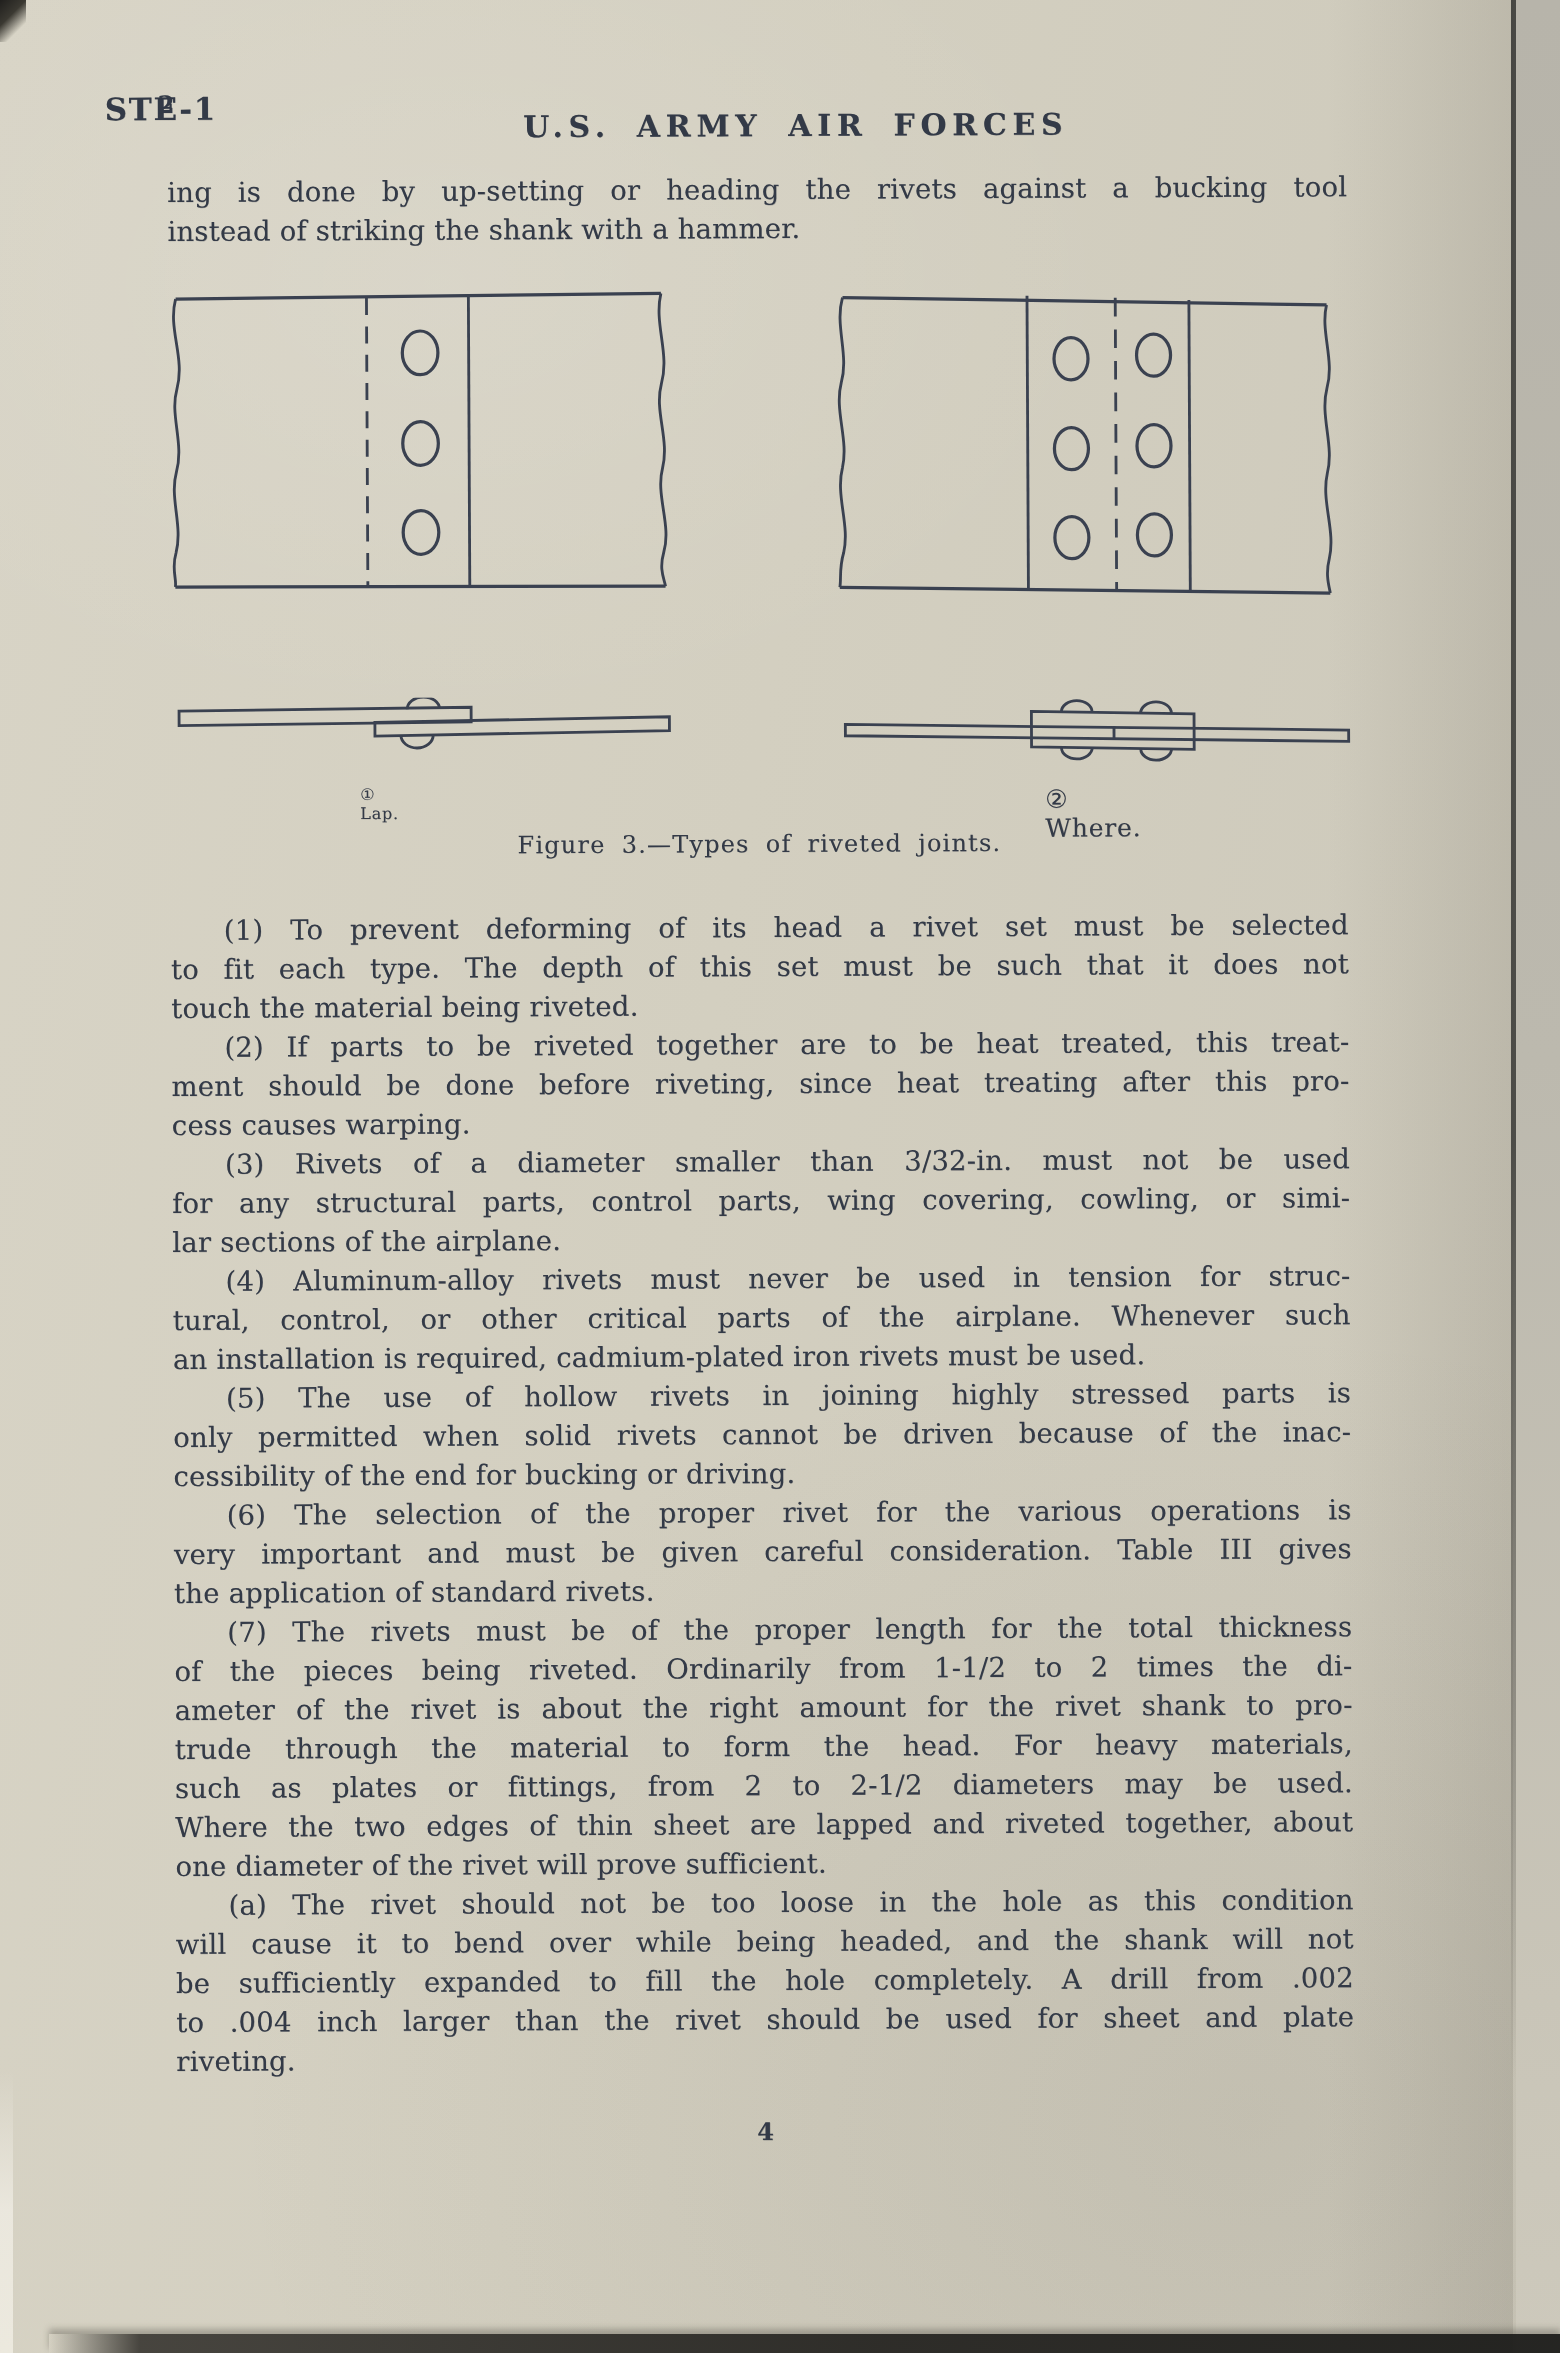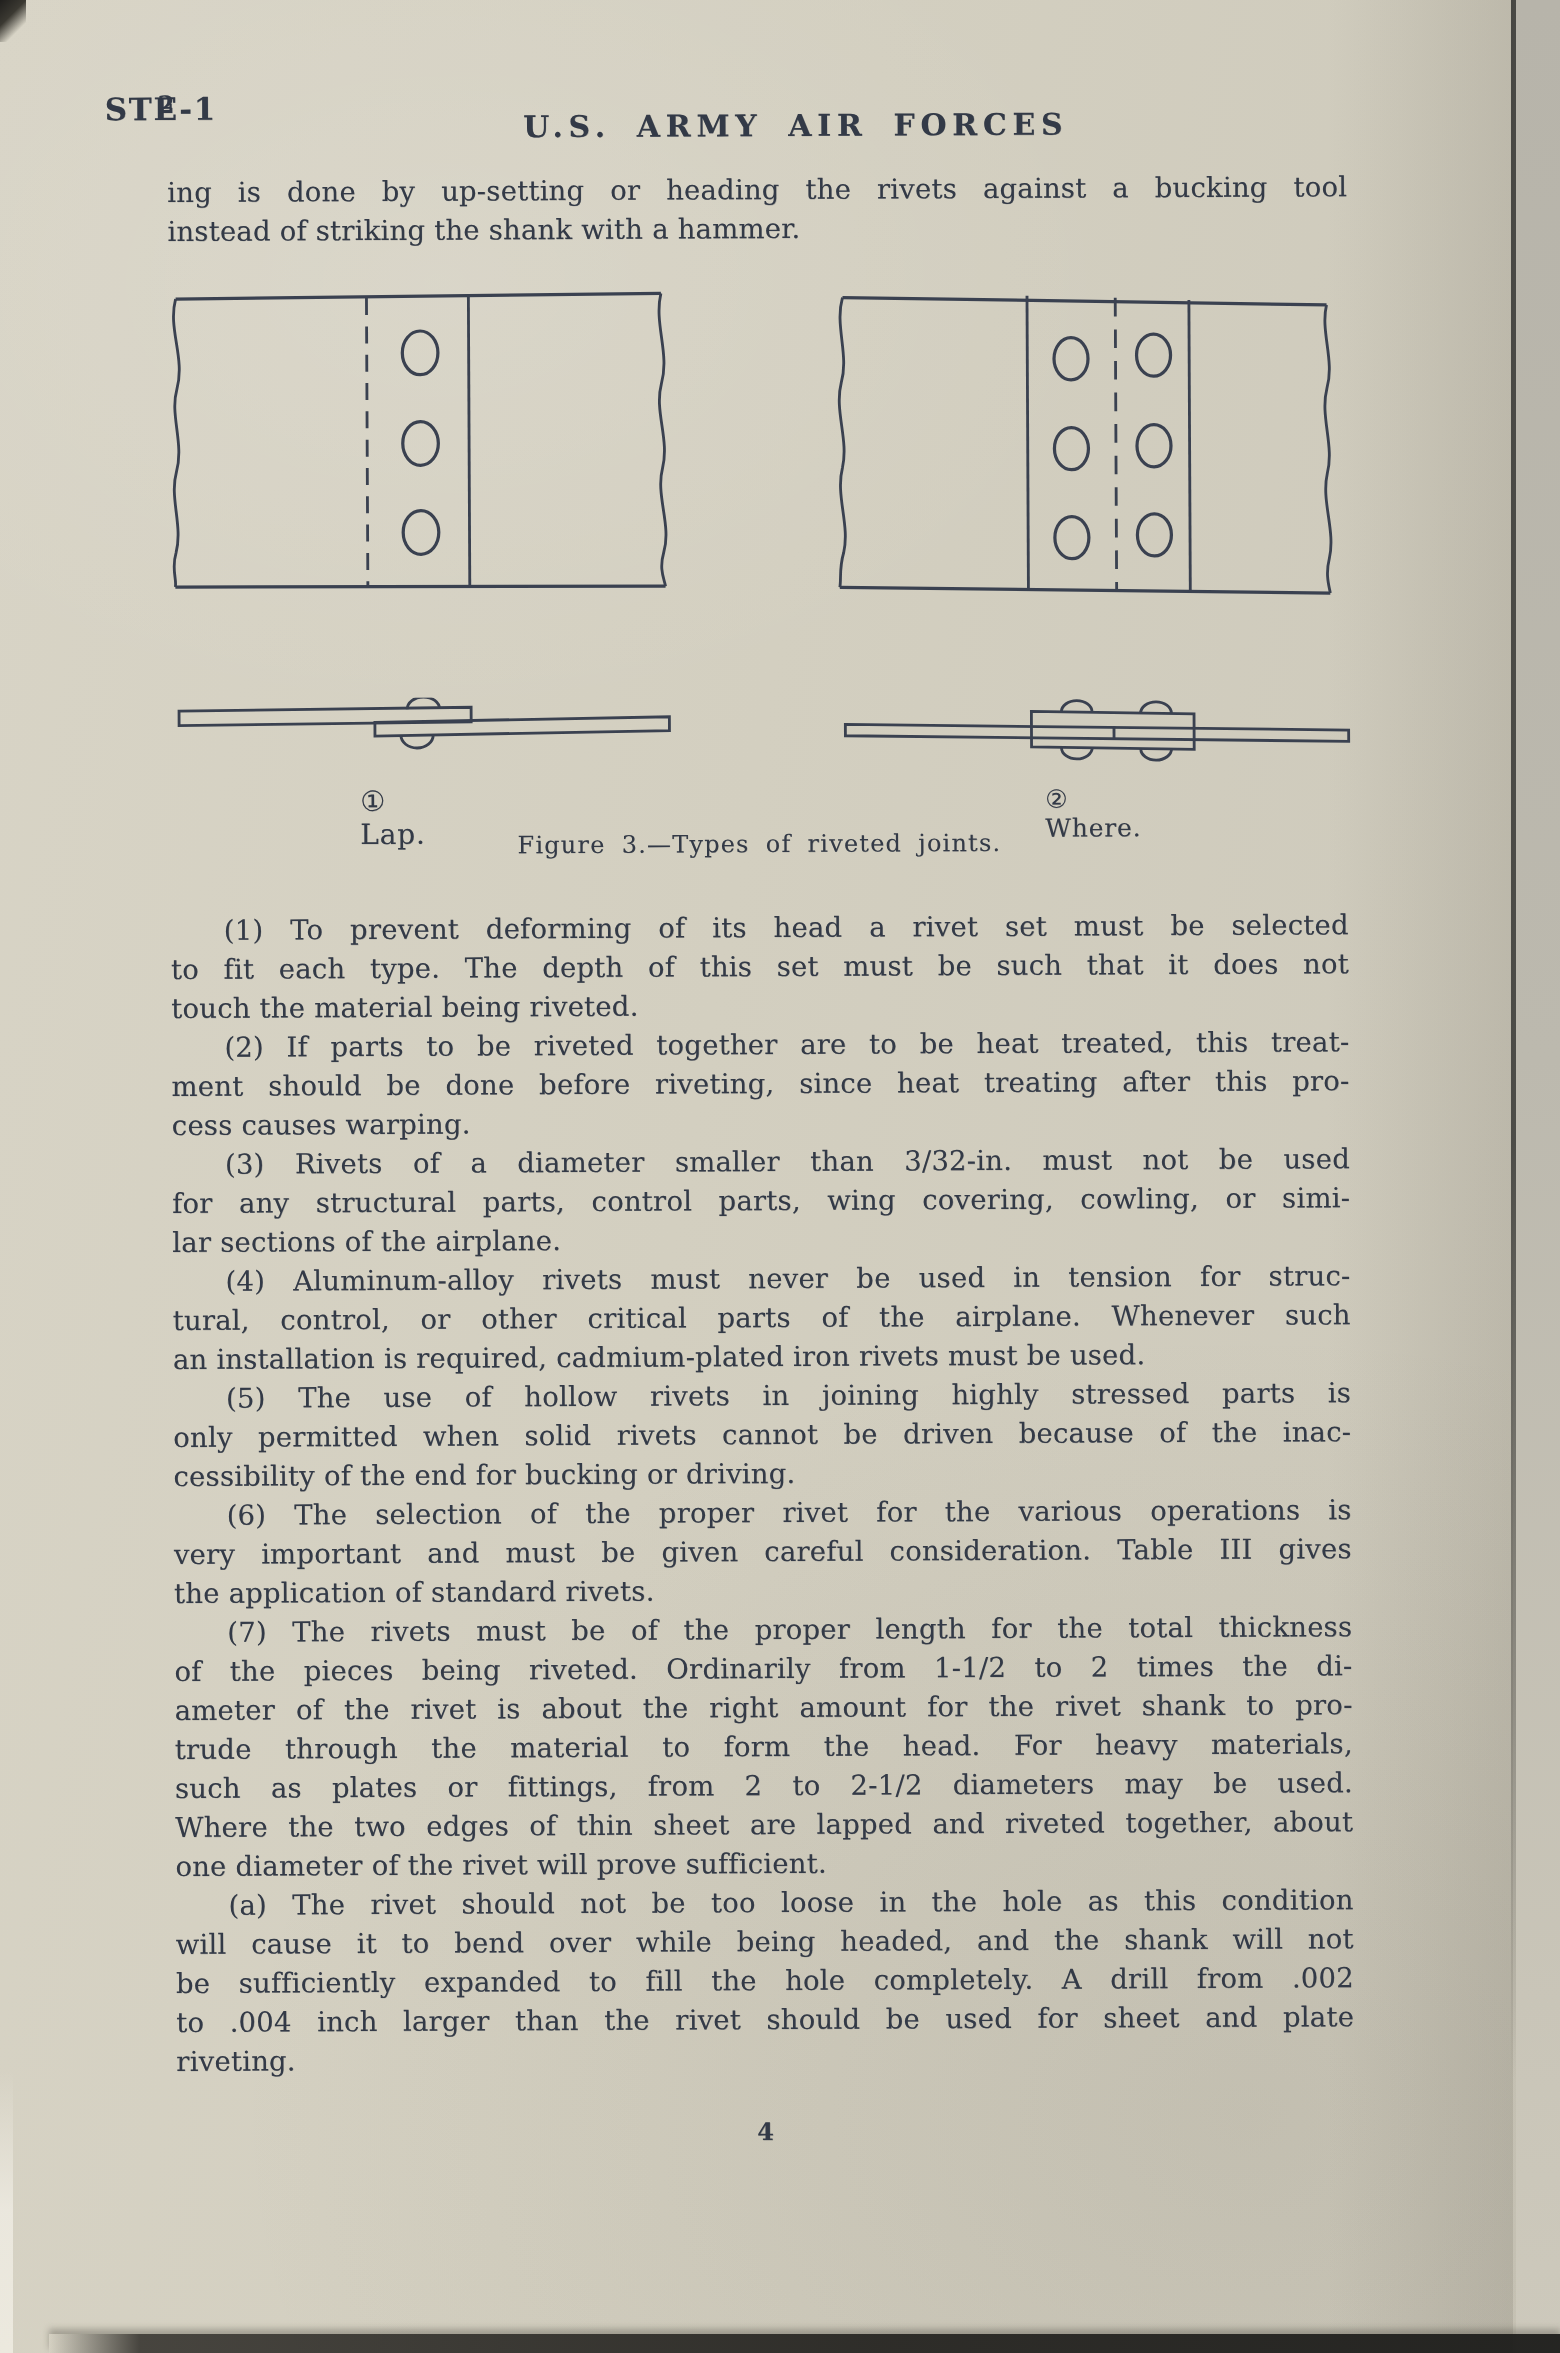--- a/index.html
+++ b/index.html
@@ -27,21 +27,21 @@
   .intro      { position:absolute; left:172px; top:170px; width:1180px; }
   .body-text  { position:absolute; left:172px; top:908px; width:1178px; }
   .para       { font-size:27.5px; line-height:39px; letter-spacing:0.2px; }
   .para .line { text-align:justify; text-align-last:justify; }
   .para .line:last-child { text-align-last:left; }
   .para.indent .line:first-child { text-indent:53px; }
 
   .figure-area { position:absolute; left:0; top:0; }
   .fig-svg    { position:absolute; }
   .fig-svg path, .fig-svg ellipse, .fig-svg line { stroke:#3a4150; fill:none; }
-  .cap-lap    { position:absolute; left:362px;  top:783px; font-size:28px; letter-spacing:0.8px; word-spacing:4.9px; }
+  .cap-lap    { position:absolute; left:362px;  top:783px; font-size:16px; letter-spacing:0.8px; word-spacing:4.9px; }
   .cap-butt   { position:absolute; left:1047px; top:786px; font-size:25px; letter-spacing:0.8px; word-spacing:4.9px; }
   .fig-caption{ position:absolute; left:172px; top:830px; width:1178px; text-align:center;
                 font-size:24px; letter-spacing:1.2px; word-spacing:7.3px; }
   .page-number{ position:absolute; left:172px; top:2117px; width:1178px; text-align:center;
                 font-size:24px; font-weight:600; }
 
   
   .corner-dark { position:absolute; left:0; top:0; width:26px; height:42px;
                  background:linear-gradient(135deg,#201f1d 0%,#3b3932 38%,rgba(60,58,52,0) 72%); }
   .right-shade { position:absolute; left:1327px; top:0; width:186px; height:100%;

